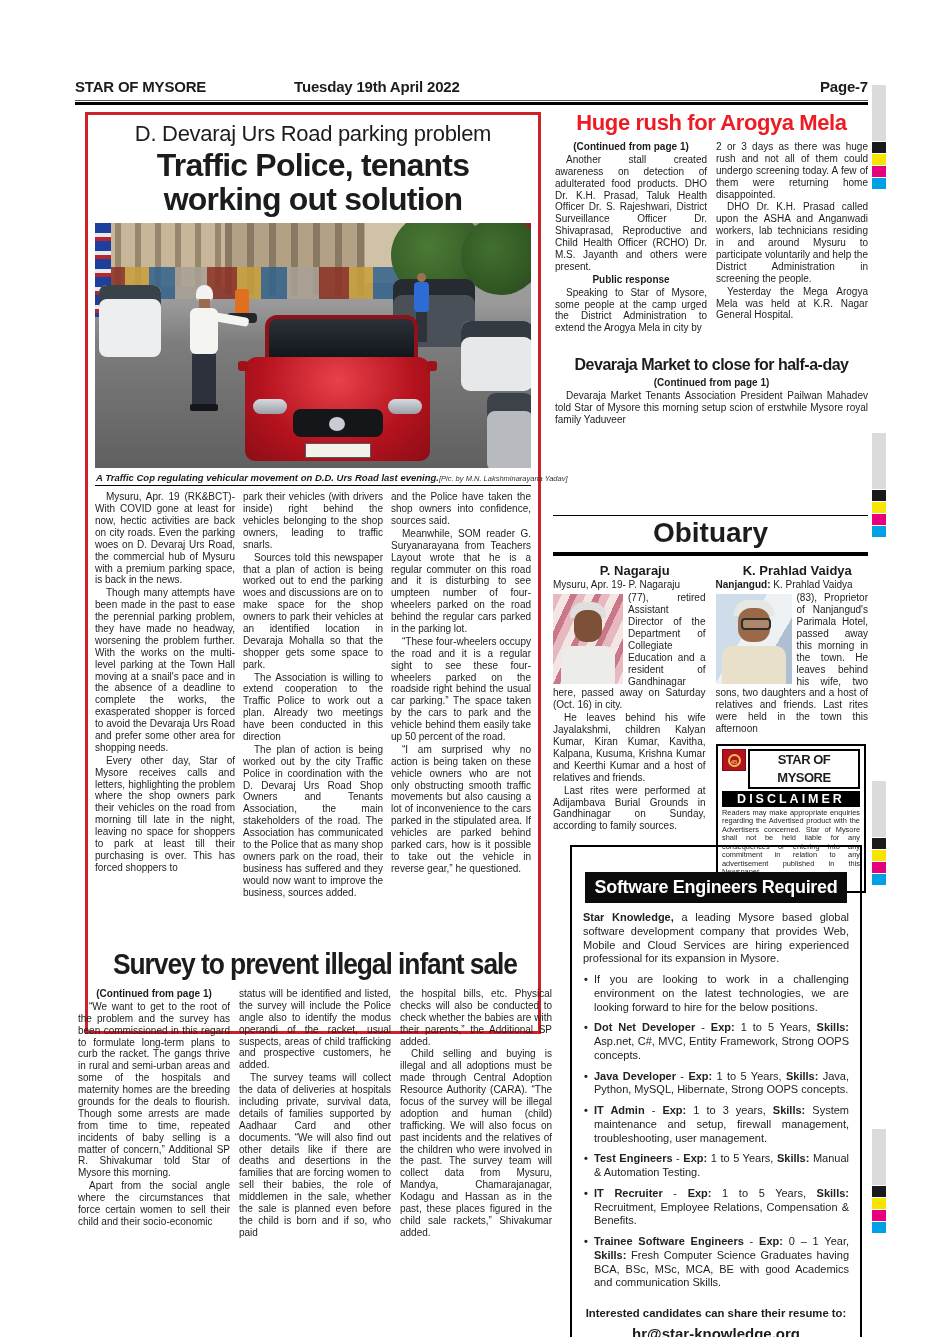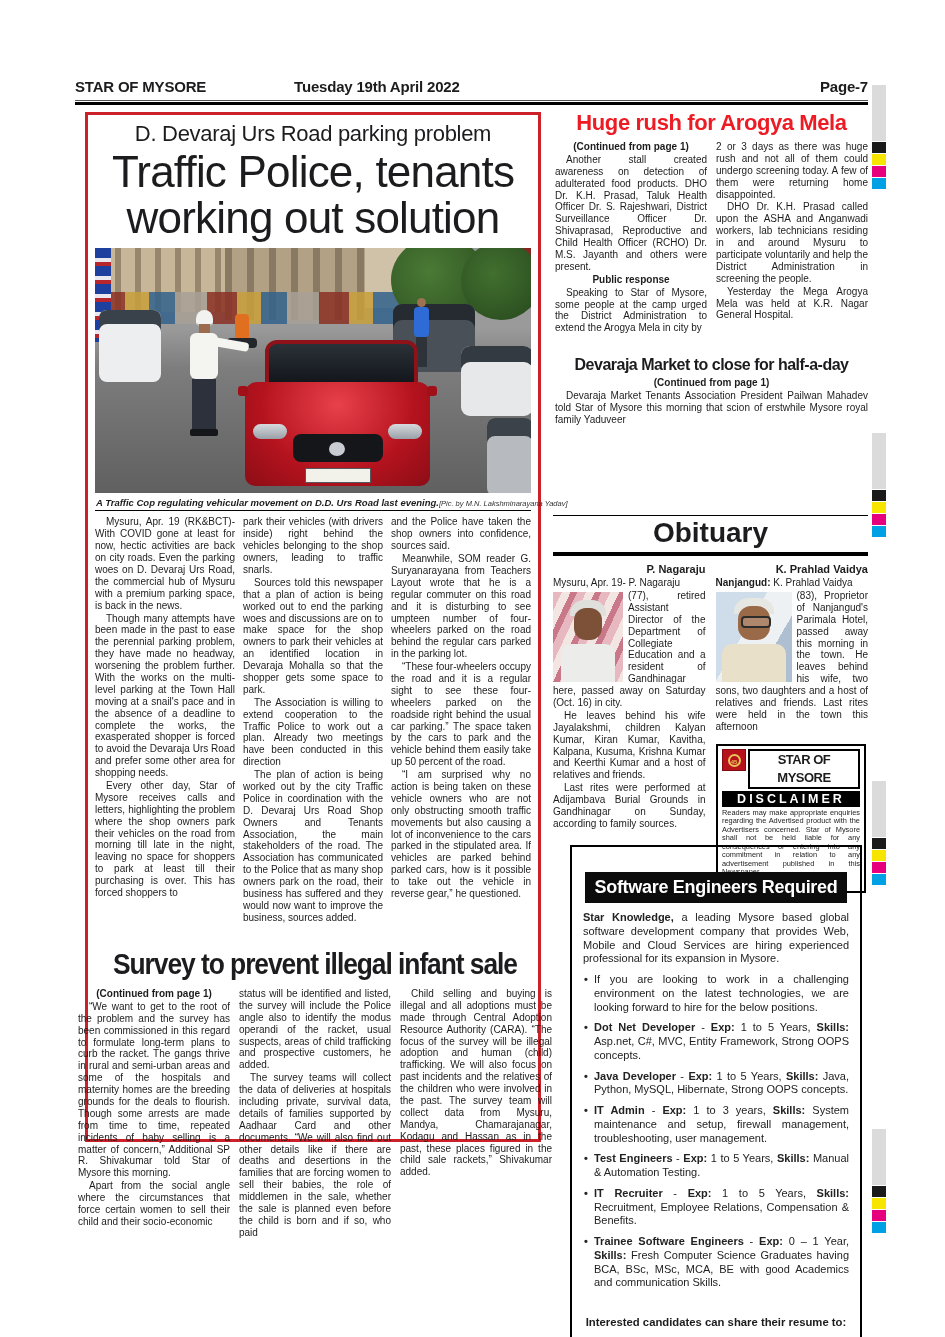--- a/index.html
+++ b/index.html
@@ -13,24 +13,24 @@
   .hdr-rule{position:absolute;left:75px;top:100px;width:793px;height:5px;
             background:linear-gradient(#555 0 1px,#fff 1px 2px,#000 2px 5px);}
   
   .coltxt{font-size:10px;line-height:1.19;text-align:justify;}
   .coltxt p{margin:0 0 1px 0;text-indent:11px;}
   .coltxt p.ni{text-indent:0;}
   .cont{font-weight:bold;text-align:center;text-indent:0!important;}
   .subhead{font-weight:bold;text-align:center;text-indent:0!important;}
   .cols{display:flex;}
   
-  .mainbox{position:absolute;left:85px;top:112px;width:456px;height:1030px;
+  .mainbox{position:absolute;left:85px;top:112px;width:456px;height:922px;
            border:3px solid #cd2129;box-sizing:border-box;padding:4px 7px;}
   .kicker{text-align:center;font-size:22px;letter-spacing:-.3px;margin-top:2px;}
-  .bighead{text-align:center;font-size:44px;font-weight:normal;line-height:1.05;
+  .bighead{text-align:center;font-size:32px;font-weight:bold;line-height:1.05;
            letter-spacing:-.8px;margin-top:2px;}
   .photo{position:relative;width:436px;height:245px;margin:7px auto 3px;overflow:hidden;
          background:linear-gradient(#9a9a9a 0 80px,#7d7d7d 120px,#606060 100%);}
   .photo div{position:absolute;}
   .capline{display:flex;align-items:baseline;border-bottom:1px solid #000;padding:1px 1px 2px;}
   .caption{font-style:italic;font-weight:bold;font-size:9.5px;white-space:nowrap;}
   .credit{font-style:italic;font-size:7.5px;color:#333;margin-left:auto;white-space:nowrap;}
   .main-cols{gap:8px;margin-top:5px;height:432px;overflow:hidden;}
   .main-cols .c{flex:1;}
   
@@ -43,21 +43,21 @@
   .market{position:absolute;left:555px;top:356px;width:313px;}
   .market .cols{gap:9px;margin-top:3px;height:100px;overflow:hidden;}
   .market .c{flex:1;}
   
   .obit{position:absolute;left:553px;top:472px;width:315px;margin-top:43px;}
   .obit-titlewrap{border-top:1px solid #000;border-bottom:4px solid #000;}
   .obit-title{text-align:center;font-size:28px;font-weight:bold;margin:1px 0 3px;}
   .obit .cols{gap:10px;margin-top:7px;}
   .obit .c{flex:1;height:356px;overflow:hidden;}
   .obit .c.r{height:262px;}
-  .obit-name{font-weight:bold;text-align:right;font-size:11px;margin:0 0 2px;}
+  .obit-name{font-weight:bold;text-align:center;font-size:13px;margin:0 0 2px;}
   .obit-photo{float:left;margin:2px 5px 1px 0;position:relative;overflow:hidden;}
   .obit-photo div{position:absolute;}
   
   .disc{position:absolute;left:716px;top:744px;width:150px;border:2px solid #000;
         box-sizing:border-box;padding:3px 4px;background:#fff;}
   .disc-row{display:flex;align-items:stretch;}
   .disc-logo{width:22px;height:20px;background:#b5121b;border:1px solid #7e0c12;
              display:flex;align-items:center;justify-content:center;flex:none;}
   .disc-logo span{display:block;width:13px;height:13px;border:2px solid #e8c558;border-radius:50%;
              color:#e8c558;font-size:6px;font-weight:bold;line-height:13px;text-align:center;box-sizing:border-box;}
@@ -76,21 +76,21 @@
   
   .ad{position:absolute;left:570px;top:845px;width:292px;height:537px;border:2px solid #000000;
       box-sizing:border-box;padding:25px 11px;}
   .ad-bar{background:#0c0c0c;color:#fff;text-align:center;font-weight:bold;font-size:18px;
           letter-spacing:-.3px;padding:5px 0;margin:0 2px;}
   .ad-txt{font-size:11px;line-height:1.25;text-align:justify;color:#222;}
   .ad-intro{margin:8px 0 0;}
   .ad ul{list-style:none;margin:4px 0 0;padding:0;}
   .ad li{position:relative;padding-left:11px;margin-top:7px;}
   .ad li::before{content:"\2022";position:absolute;left:1px;font-weight:bold;}
-  .ad-cta{font-weight:bold;text-align:center;font-size:11.3px;margin-top:26px;}
+  .ad-cta{font-weight:bold;text-align:center;font-size:11.3px;margin-top:17px;}
   .ad-mail{font-weight:bold;text-align:center;font-size:15px;margin-top:6px;}
   .ad-visit{text-align:center;font-size:10.5px;margin-top:1px;}
   
   .reg{position:absolute;left:872px;width:14px;}
   .reg .g{height:56px;background:#dbdbdb;}
   .reg .sq{height:11px;margin-top:1px;}
   .k{background:#1a1a1a;}  .yl{background:#f7e500;}
   .mg{background:#e6007e;} .cy{background:#00a0e4;}
 </style>
 </head>
@@ -193,21 +193,21 @@
         <p>Yesterday the Mega Arogya Mela was held at K.R. Nagar General Hospital.</p>
       </div>
     </div>
   </div>
 
   <div class="market">
     <div class="blackhead">Devaraja Market to close for half-a-day</div>
     <div class="cols coltxt">
       <div class="c">
         <p class="cont">(Continued from page 1)</p>
-        <p>Devaraja Market Tenants Association President Pailwan Mahadev told Star of Mysore this morning that scion of erstwhile Mysore royal family Yaduveer</p>
+        <p>Devaraja Market Tenants Association President Pailwan Mahadev told Star of Mysore this morning setup scion of erstwhile Mysore royal family Yaduveer</p>
       </div>
     </div>
   </div>
 
   <div class="obit">
     <div class="obit-titlewrap">
       <div class="obit-title">Obituary</div>
     </div>
     <div class="cols coltxt">
       <div class="c">
@@ -258,20 +258,21 @@
       <div class="c">
         <p class="cont">(Continued from page 1)</p>
         <p>“We want to get to the root of the problem and the survey has been commissioned in this regard to formulate long-term plans to curb the racket. The gangs thrive in rural and semi-urban areas and some of the hospitals and maternity homes are the breeding grounds for the deals to flourish. Though some arrests are made from time to time, repeated incidents of baby selling is a matter of concern,” Additional SP R. Shivakumar told Star of Mysore this morning.</p>
         <p>Apart from the social angle where the circumstances that force certain women to sell their child and their socio-economic</p>
       </div>
       <div class="c">
         <p class="ni">status will be identified and listed, the survey will include the Police angle also to identify the modus operandi of the racket, usual suspects, areas of child trafficking and prospective customers, he added.</p>
         <p>The survey teams will collect the data of deliveries at hospitals including private, survival data, details of families supported by Aadhaar Card and other documents. “We will also find out other details like if there are deaths and desertions in the families that are forcing women to sell their babies, the role of middlemen in the sale, whether the sale is planned even before the child is born and if so, who paid</p>
       </div>
       <div class="c">
+        <p class="ni">the hospital bills, etc. Physical checks will also be conducted to check whether the babies are with their parents,” the Additional SP added.</p>
         <p>Child selling and buying is illegal and all adoptions must be made through Central Adoption Resource Authority (CARA). “The focus of the survey will be illegal adoption and human (child) trafficking. We will also focus on past incidents and the relatives of the children who were involved in the past. The survey team will collect data from Mysuru, Mandya, Chamarajanagar, Kodagu and Hassan as in the past, these places figured in the child sale rackets,” Shivakumar added.</p>
       </div>
     </div>
   </div>
 
   <div class="ad">
     <div class="ad-bar">Software Engineers Required</div>
     <p class="ad-txt ad-intro"><b>Star Knowledge,</b><span> a leading Mysore based global software development company that provides Web, Mobile and Cloud Services are hiring experienced professional for its expansion in Mysore.</span></p>
     <ul class="ad-txt">
       <li><span>If you are looking to work in a challenging environment on the latest technologies, we are looking forward to hire for the below positions.</span></li>

